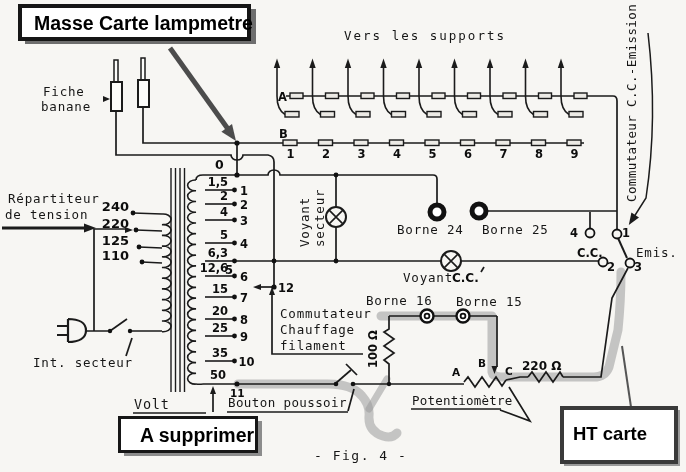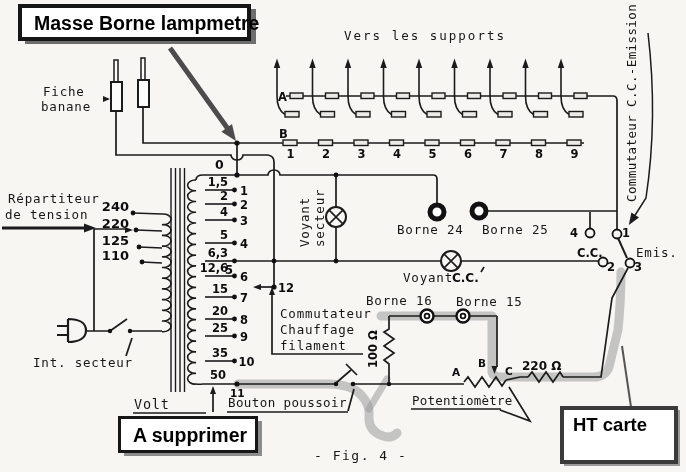--- a/index.html
+++ b/index.html
@@ -5,23 +5,23 @@
   html,body{margin:0;padding:0;background:#dcdcdc}
   .stage{position:relative;width:686px;height:472px;background:#f7f6f3;overflow:hidden;
          font-family:"DejaVu Sans Mono",monospace}
   .stage svg{position:absolute;left:0;top:0}
   .ann{position:absolute;background:#ffffff;color:#000;
        font-family:"Liberation Sans",sans-serif;font-weight:bold;white-space:nowrap;
        border:4px solid #161616;box-sizing:border-box}
   #box-masse{left:18px;top:4px;width:233px;height:37px;font-size:19.5px;
              padding:4px 0 0 12px;box-shadow:6px 4px 0 -1px #6e6e6e}
   #box-supprimer{left:118px;top:416px;width:140px;height:37px;font-size:19.5px;
-             padding:5px 0 0 12px;border-width:3px;box-shadow:5px 4px 0 -1px #8c8c8c}
+             padding:5px 0 0 19px;border-width:3px;box-shadow:5px 4px 0 -1px #8c8c8c}
   #box-ht{left:560px;top:406px;width:118px;height:58px;font-size:18.5px;line-height:1.25;
-             padding:3px 0 0 9px;border-color:#3a3a3a;box-shadow:3px 3px 0 -1px #9a9a9a}
+             padding:12px 0 0 9px;border-color:#3a3a3a;box-shadow:3px 3px 0 -1px #9a9a9a}
   text.tw{font-family:"DejaVu Sans Mono",monospace;font-size:12.5px;fill:#161616;letter-spacing:0.8px}
   text.tws{font-family:"DejaVu Sans Mono",monospace;font-size:12.5px;fill:#161616;letter-spacing:2px}
   text.hw{font-family:"DejaVu Sans",sans-serif;font-weight:bold;font-size:11.5px;fill:#0d0d0d}
   text.hwb{font-family:"DejaVu Sans",sans-serif;font-weight:bold;font-size:13px;fill:#0d0d0d}
 </style>
 </head>
 <body>
 
 <div class="stage">
 <svg width="686" height="472" viewBox="0 0 686 472">
@@ -343,18 +343,18 @@
   <text class="hw" x="505" y="375" style="font-size:10.5px">C</text>
   <text class="hw" x="522" y="370" style="font-size:12px">220 Ω</text>
   <text class="hw" x="373" y="353" text-anchor="middle" transform="rotate(-90 373 349)">100 Ω</text>
   <text class="hw" x="215" y="169" style="font-size:12.5px">0</text>
   <text class="hw" x="278" y="292">12</text>
   <text class="hw" x="210" y="379">50</text>
   <text class="hw" x="230" y="397" style="font-size:10.5px">11</text>
   <text class="tw" x="314" y="460" style="letter-spacing:1.5px;font-size:13px">- Fig. 4 -</text>
 </svg>
 
-<div class="ann" id="box-masse">Masse Borne lampmetre</div>
+<div class="ann" id="box-masse">Masse Carte lampmetre</div>
 <div class="ann" id="box-supprimer">A supprimer</div>
 <div class="ann" id="box-ht">
   <div>HT carte</div>
 </div>
 </div>
 
 </body></html>

